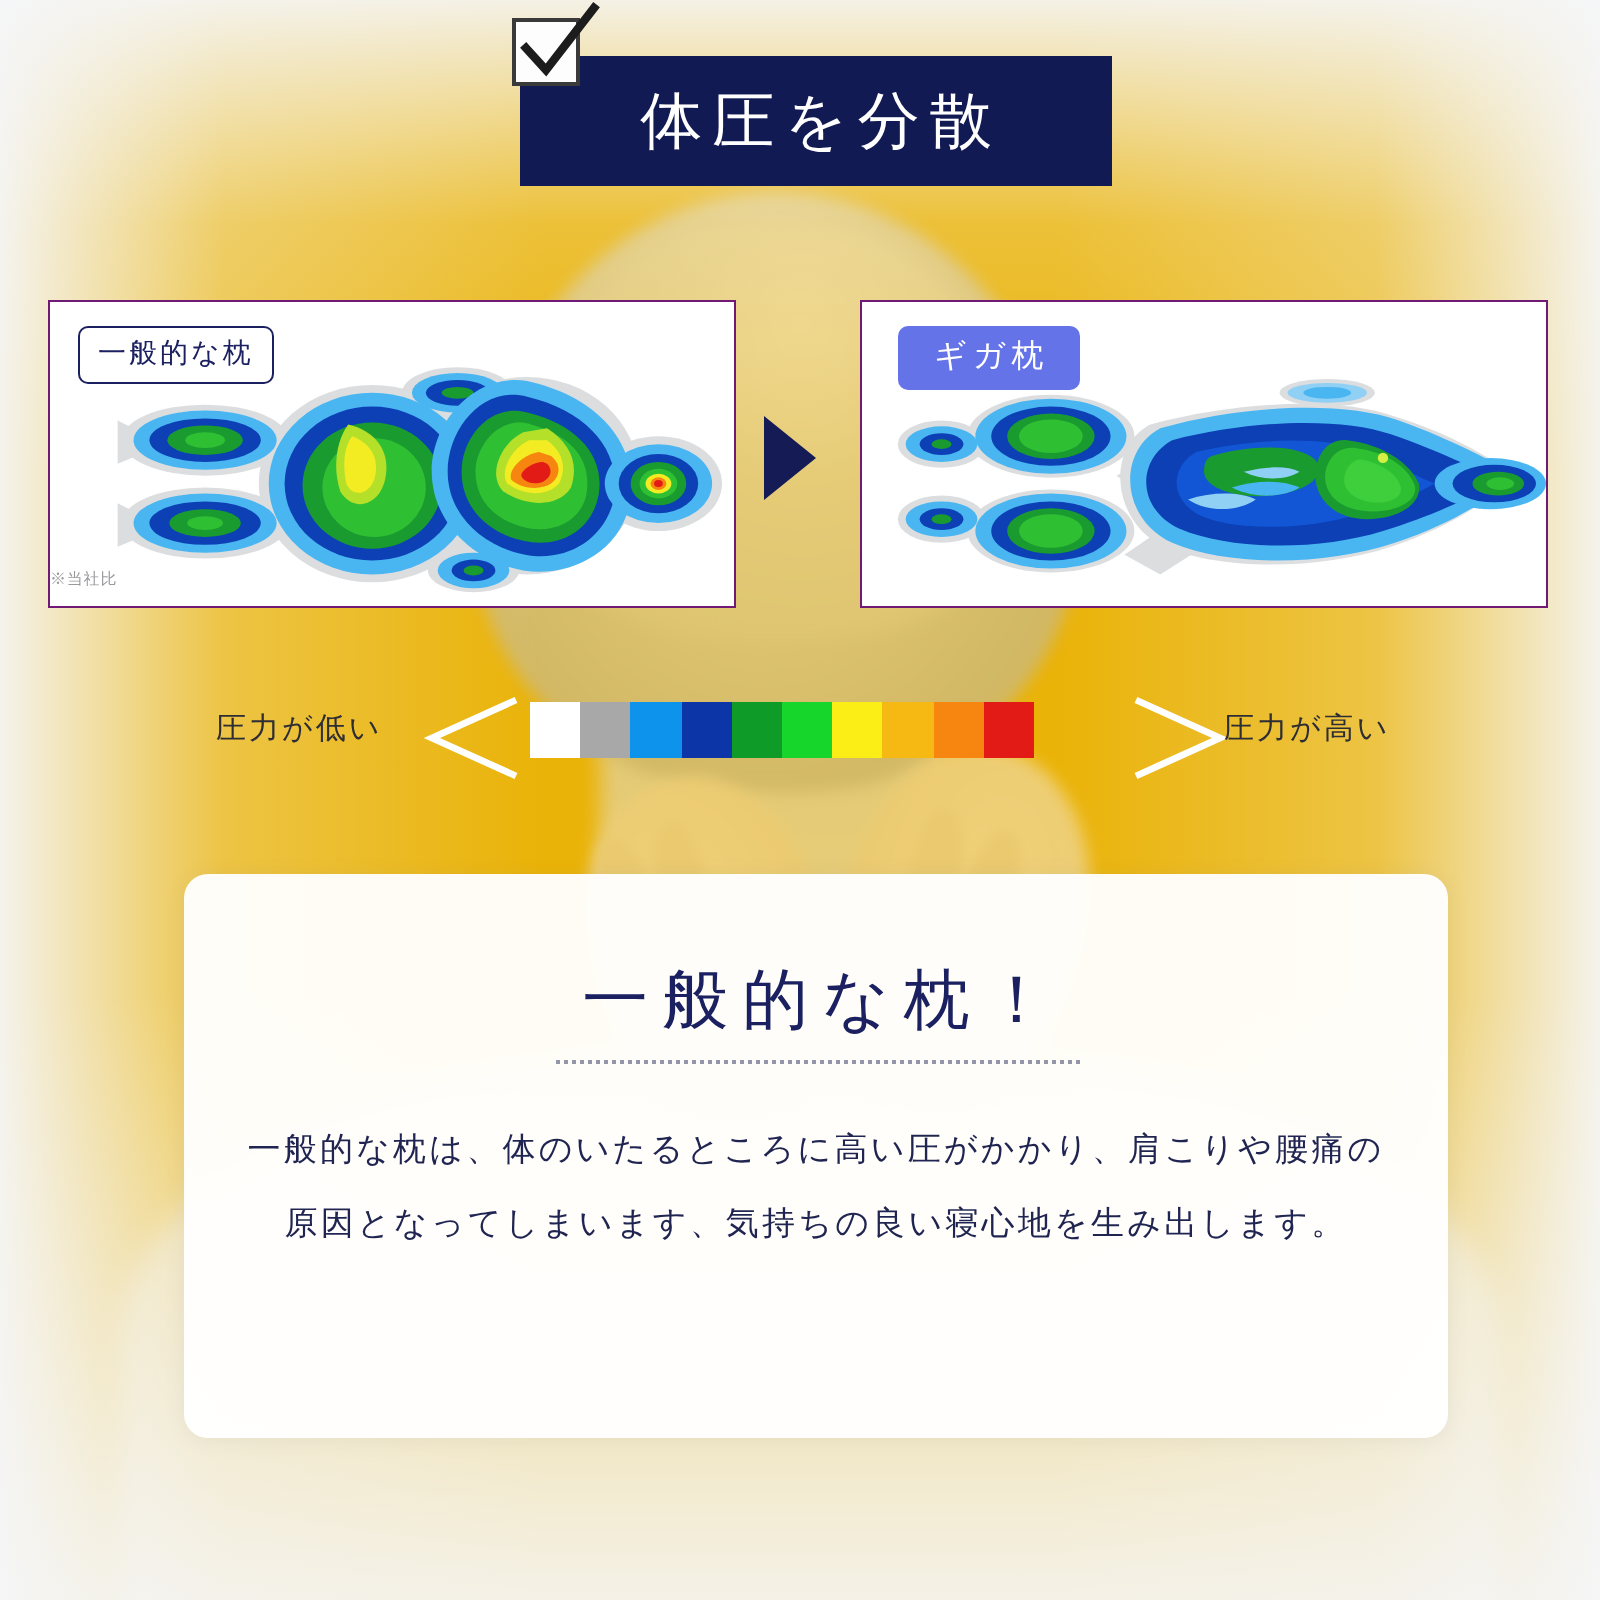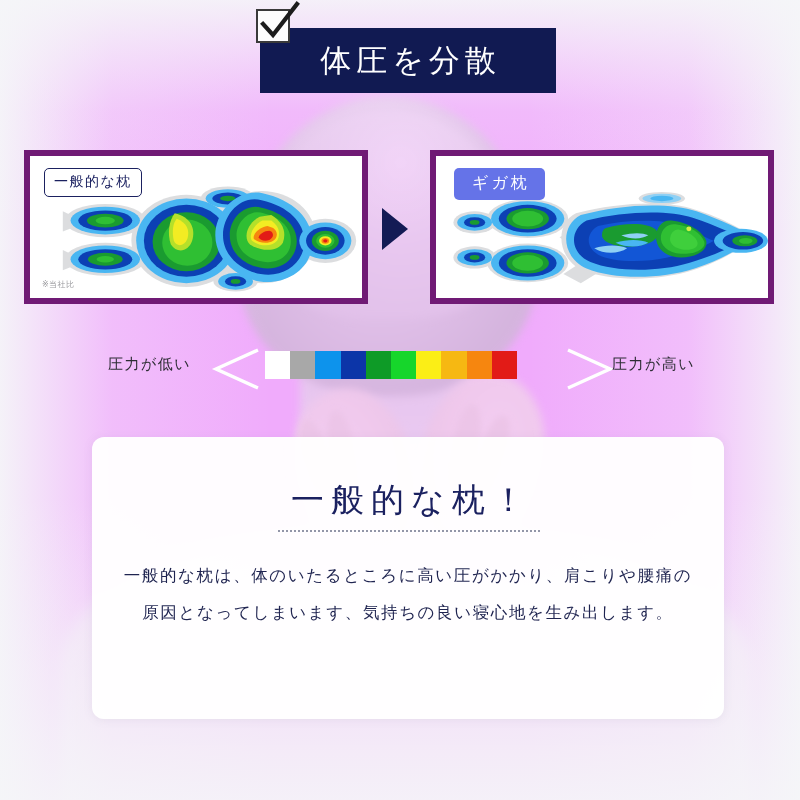--- a/index.html
+++ b/index.html
@@ -7,21 +7,21 @@
   html, body {
     width: 800px; height: 800px;
     font-family: "Liberation Sans", "DejaVu Sans", sans-serif;
     background: #f4f5f7;
     overflow: hidden;
   }
 
   #page {
     position: relative;
     width: 800px; height: 800px;
-    background: #f0abfc;
+    background: #eab308;
     overflow: hidden;
   }
 
   
   .photo-layer {
     position: absolute; inset: 0;
     overflow: hidden;
     opacity: 0.50;
   }
   .ph {
@@ -108,21 +108,21 @@
     font-size: 31px;
     letter-spacing: 5px;
     font-weight: 500;
     text-indent: 5px;
   }
 
   
   .panel {
     position: absolute;
     background: #ffffff;
-    border: 6px solid #701a75;
+    border: 1px solid #701a75;
     overflow: hidden;
   }
   .panel-left  { left: 24px;  top: 150px; width: 344px; height: 154px; }
   .panel-right { left: 430px; top: 150px; width: 344px; height: 154px; text-align: center; }
 
   .badge-plain {
     position: absolute; left: 14px; top: 12px;
     padding: 4px 9px 5px;
     border: 1.6px solid #1b2160;
     border-radius: 5px;
@@ -139,25 +139,26 @@
     border-radius: 5px;
     background: #6573e8;
     color: #ffffff;
     font-size: 16px;
     letter-spacing: 3px;
     white-space: nowrap;
     z-index: 4;
     text-indent: 3px;
   }
   .footnote {
-    position: absolute; left: 12px; bottom: 8px;
+    position: absolute; left: 0; bottom: 8px;
     color: #9a9a9e;
     font-size: 8px;
     letter-spacing: .4px;
     z-index: 4;
+    font-family: Liberation Serif, serif;
   }
   .hm { position: absolute; left: 0; top: 0; width: 100%; height: 100%; }
 
   .arrow-mid {
     position: absolute; left: 382px; top: 208px;
     width: 0; height: 0;
     border-left: 26px solid #141b55;
     border-top: 21px solid transparent;
     border-bottom: 21px solid transparent;
     z-index: 5;

